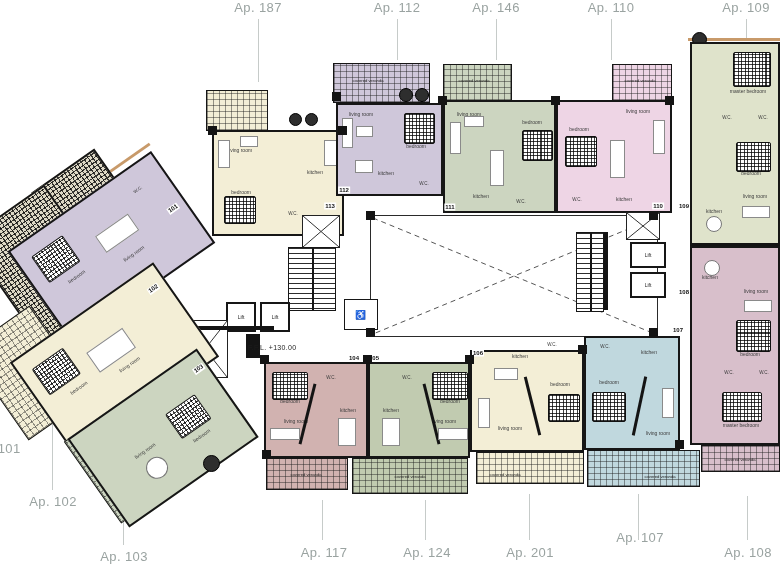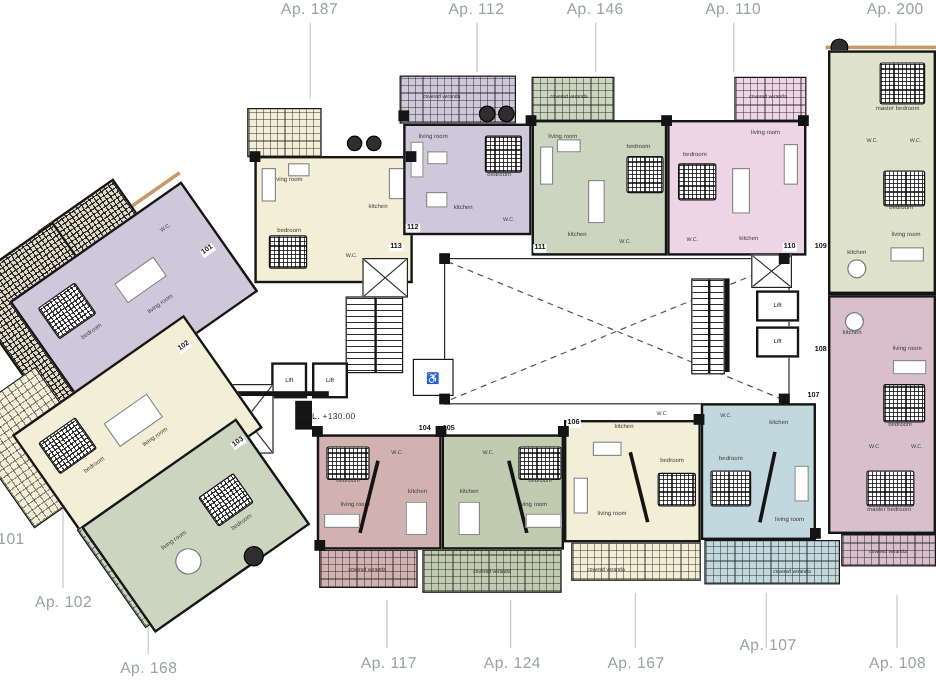--- a/index.html
+++ b/index.html
@@ -50,33 +50,33 @@
   svg{position:absolute;left:0;top:0;}
 </style>
 </head>
 <body>
 
 <div id="canvas">
 
   <div class="ap-label noshift" style="left:-27px;top:441px;">Ap. 101</div>
   <div class="ap-label" style="left:53px;top:494px;">Ap. 102</div>
   <div class="leader" style="left:52px;top:418px;height:72px;"></div>
-  <div class="ap-label" style="left:124px;top:549px;">Ap. 168</div>
+  <div class="ap-label" style="left:124px;top:549px;">Ap. 103</div>
   <div class="leader" style="left:123px;top:518px;height:27px;"></div>
   <div class="ap-label" style="left:324px;top:545px;">Ap. 117</div>
   <div class="leader" style="left:322px;top:500px;height:40px;"></div>
   <div class="ap-label" style="left:427px;top:545px;">Ap. 124</div>
   <div class="leader" style="left:425px;top:500px;height:40px;"></div>
-  <div class="ap-label" style="left:530px;top:545px;">Ap. 167</div>
+  <div class="ap-label" style="left:530px;top:545px;">Ap. 201</div>
   <div class="leader" style="left:529px;top:494px;height:46px;"></div>
   <div class="ap-label" style="left:640px;top:530px;">Ap. 107</div>
   <div class="leader" style="left:638px;top:494px;height:46px;"></div>
   <div class="ap-label" style="left:748px;top:545px;">Ap. 108</div>
   <div class="leader" style="left:747px;top:496px;height:44px;"></div>
-  <div class="ap-label" style="left:746px;top:0px;">Ap. 200</div>
+  <div class="ap-label" style="left:746px;top:0px;">Ap. 109</div>
   <div class="leader" style="left:746px;top:19px;height:20px;"></div>
   <div class="ap-label" style="left:611px;top:0px;">Ap. 110</div>
   <div class="leader" style="left:611px;top:19px;height:41px;"></div>
   <div class="ap-label" style="left:496px;top:0px;">Ap. 146</div>
   <div class="leader" style="left:496px;top:19px;height:41px;"></div>
   <div class="ap-label" style="left:397px;top:0px;">Ap. 112</div>
   <div class="leader" style="left:397px;top:19px;height:41px;"></div>
   <div class="ap-label" style="left:258px;top:0px;">Ap. 187</div>
   <div class="leader" style="left:258px;top:19px;height:63px;"></div>
 

